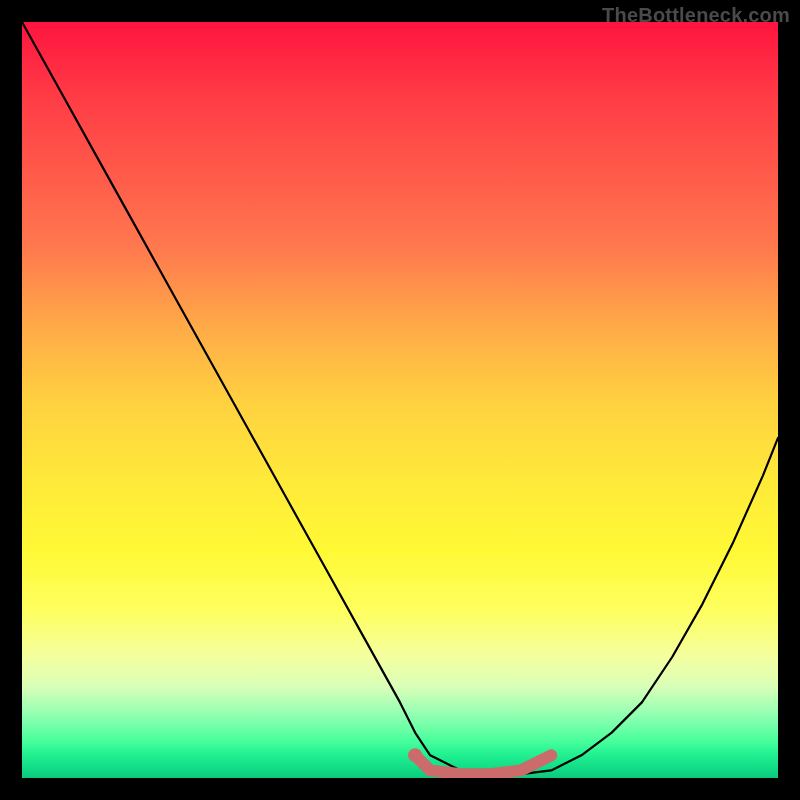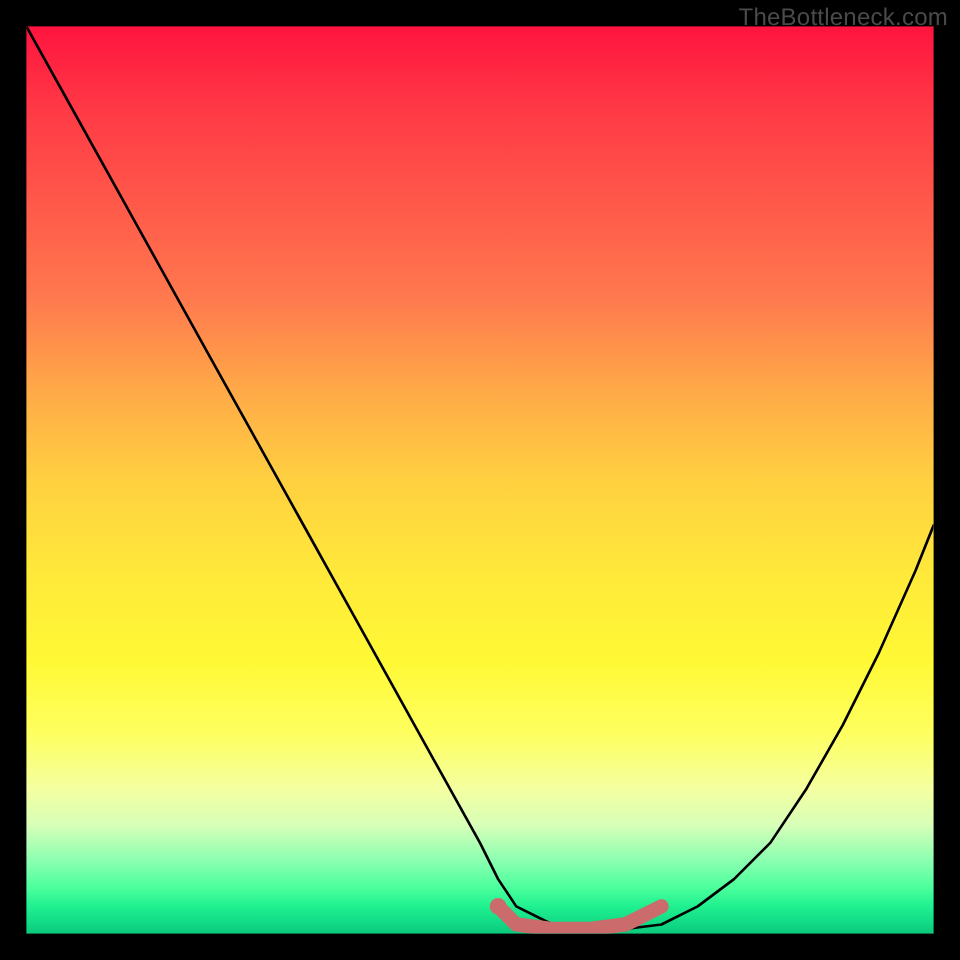--- a/index.html
+++ b/index.html
@@ -35,21 +35,21 @@
       #10d884 99%,
       #0cc87c 100%
     );
   }
   .watermark {
     position: absolute;
     top: 4px;
     right: 10px;
     color: #4a4a4a;
     font-size: 20px;
-    font-weight: 400;
+    font-weight: 700;
     letter-spacing: 0.2px;
     z-index: 10;
   }
   svg.curve {
     position: absolute;
     left: 0;
     top: 0;
     width: 756px;
     height: 756px;
   }

